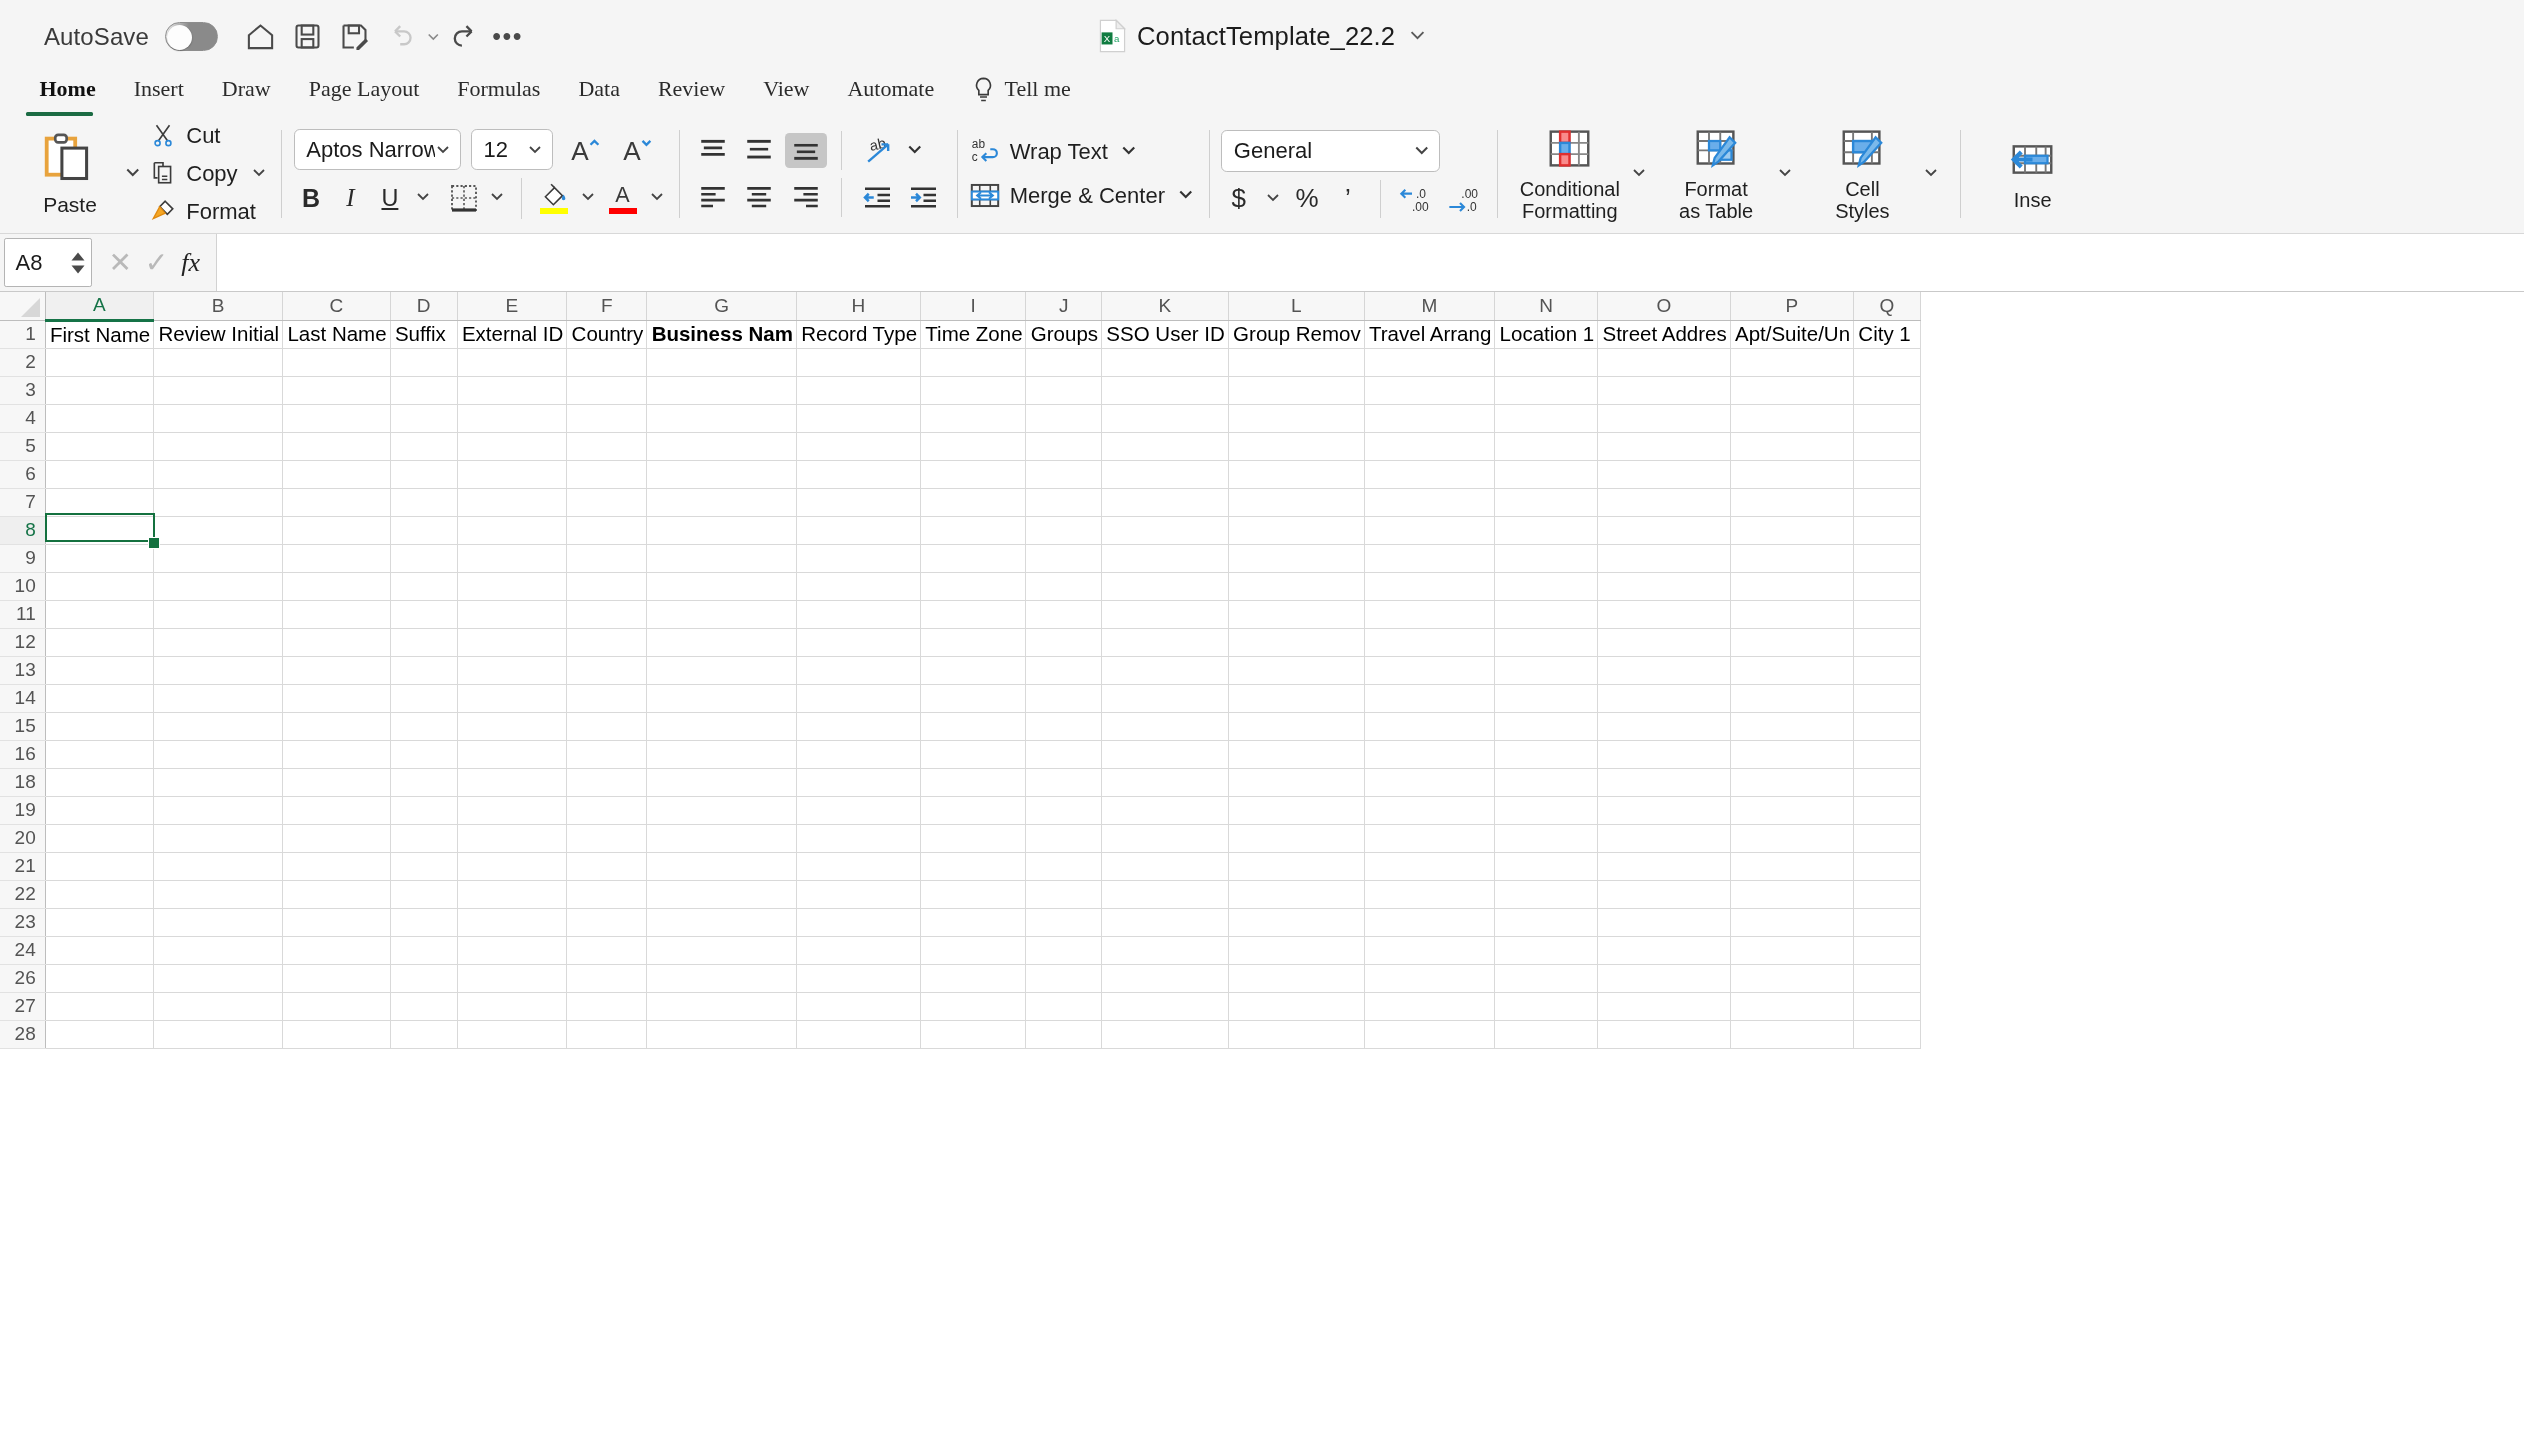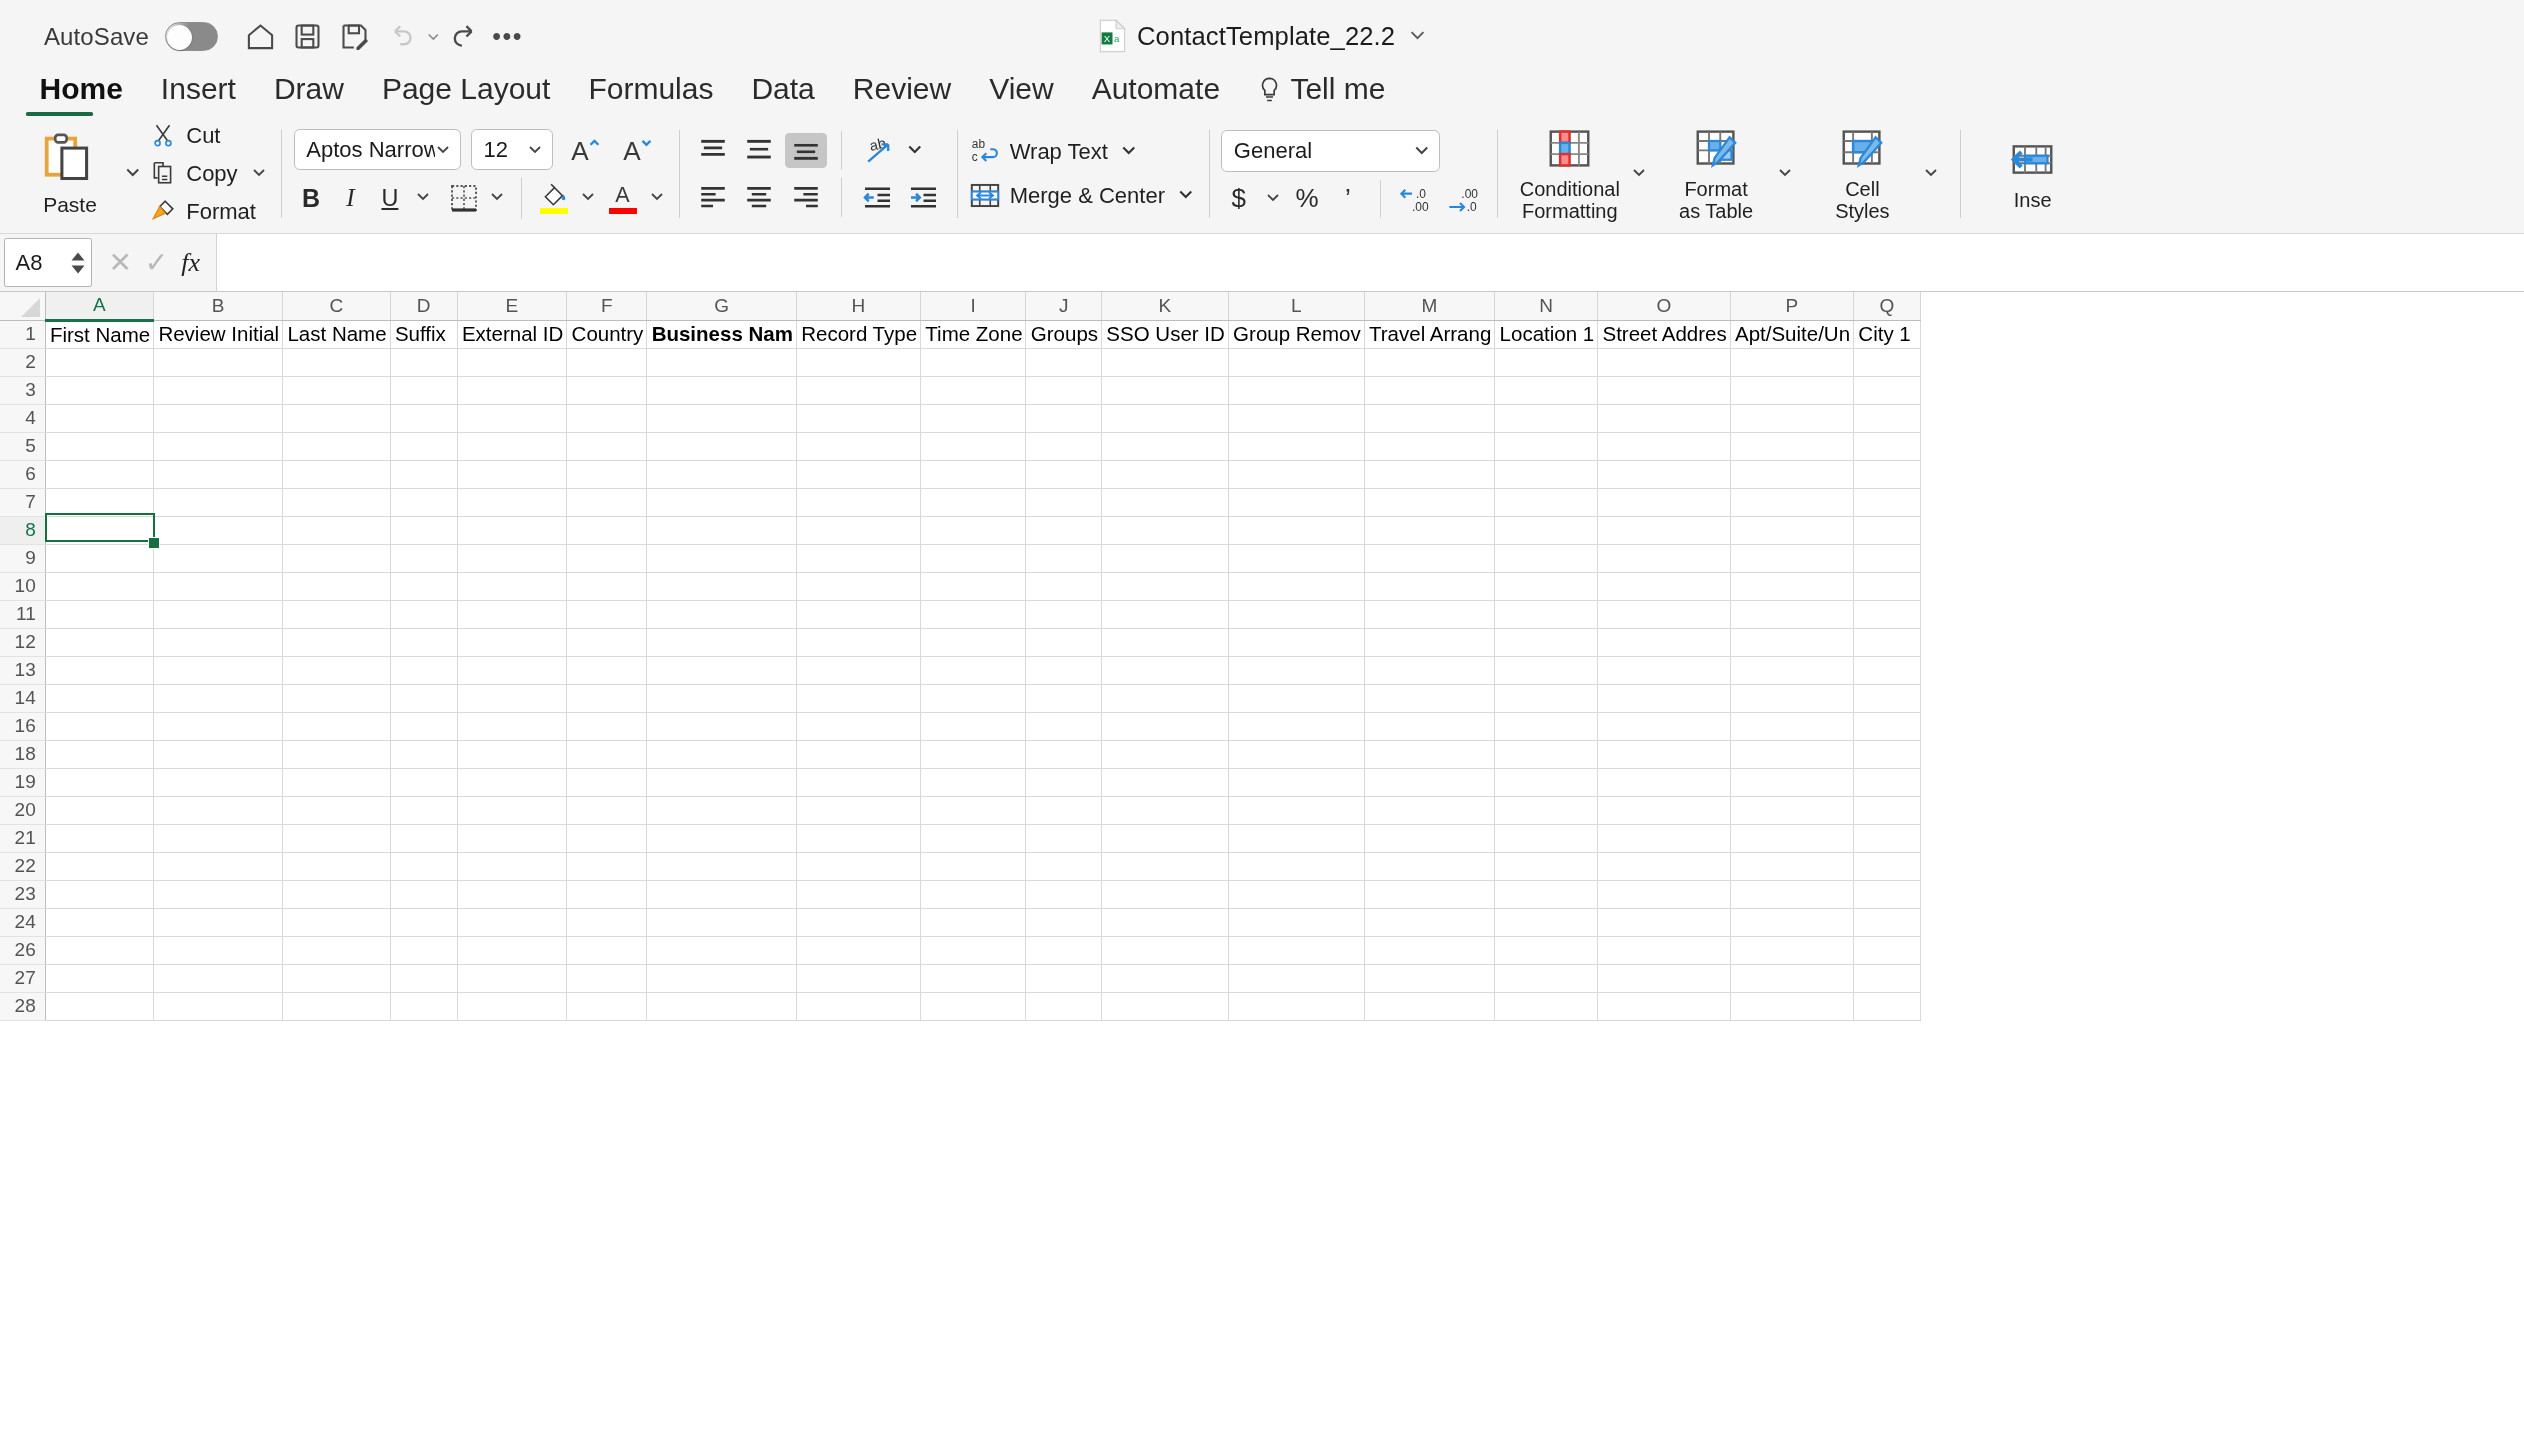--- a/index.html
+++ b/index.html
@@ -54,22 +54,22 @@
   }
   .title-chev { color: #555; font-size: 16px; margin-left: 2.9px; }
 
   
   .tabs {
     height: 42px; background: #f5f5f5;
     display: flex; align-items: flex-start; padding-left: 20.5px; gap: 0;
     position: relative;
   }
   .tab {
-    font-size: 30px; color: #2b2b2b; padding: 0 19px;
-    height: 35px; line-height: 32px; white-space: nowrap;
+    font-size: 22px; color: #2b2b2b; padding: 0 19px;
+    height: 35px; line-height: 32px; white-space: nowrap; font-family: Liberation Serif, serif;
   }
   .tab.active { font-weight: bold; color: #111; }
   .tab-underline {
     position: absolute; left: 26px; top: 39px;
     width: 67px; height: 3.7px; background: #1b6b43; border-radius: 1.5px;
   }
   .tellme { display: flex; align-items: center; gap: 8.8px; padding-left: 17.5px; height: 35px; }
 
   
   .ribbon {
@@ -990,20 +990,40 @@
           <td class="cell" style="width: 67px;"></td>
           <td class="cell" style="width: 67px;"></td>
           <td class="cell" style="width: 67px;"></td>
           <td class="cell" style="width: 67px;"></td>
           <td class="cell" style="width: 67px;"></td>
           <td class="cell" style="width: 67px;"></td>
           <td class="cell" style="width: 67px;"></td>
           <td class="cell" style="width: 67px;"></td>
         </tr>
         <tr>
+          <td class="rowhead">15</td>
+          <td class="cell" style="width: 72px;"></td>
+          <td class="cell" style="width: 67px;"></td>
+          <td class="cell" style="width: 67px;"></td>
+          <td class="cell" style="width: 67px;"></td>
+          <td class="cell" style="width: 67px;"></td>
+          <td class="cell" style="width: 67px;"></td>
+          <td class="cell" style="width: 67px;"></td>
+          <td class="cell" style="width: 67px;"></td>
+          <td class="cell" style="width: 67px;"></td>
+          <td class="cell" style="width: 67px;"></td>
+          <td class="cell" style="width: 67px;"></td>
+          <td class="cell" style="width: 67px;"></td>
+          <td class="cell" style="width: 67px;"></td>
+          <td class="cell" style="width: 67px;"></td>
+          <td class="cell" style="width: 67px;"></td>
+          <td class="cell" style="width: 67px;"></td>
+          <td class="cell" style="width: 67px;"></td>
+        </tr>
+        <tr>
           <td class="rowhead">16</td>
           <td class="cell" style="width: 72px;"></td>
           <td class="cell" style="width: 67px;"></td>
           <td class="cell" style="width: 67px;"></td>
           <td class="cell" style="width: 67px;"></td>
           <td class="cell" style="width: 67px;"></td>
           <td class="cell" style="width: 67px;"></td>
           <td class="cell" style="width: 67px;"></td>
           <td class="cell" style="width: 67px;"></td>
           <td class="cell" style="width: 67px;"></td>

